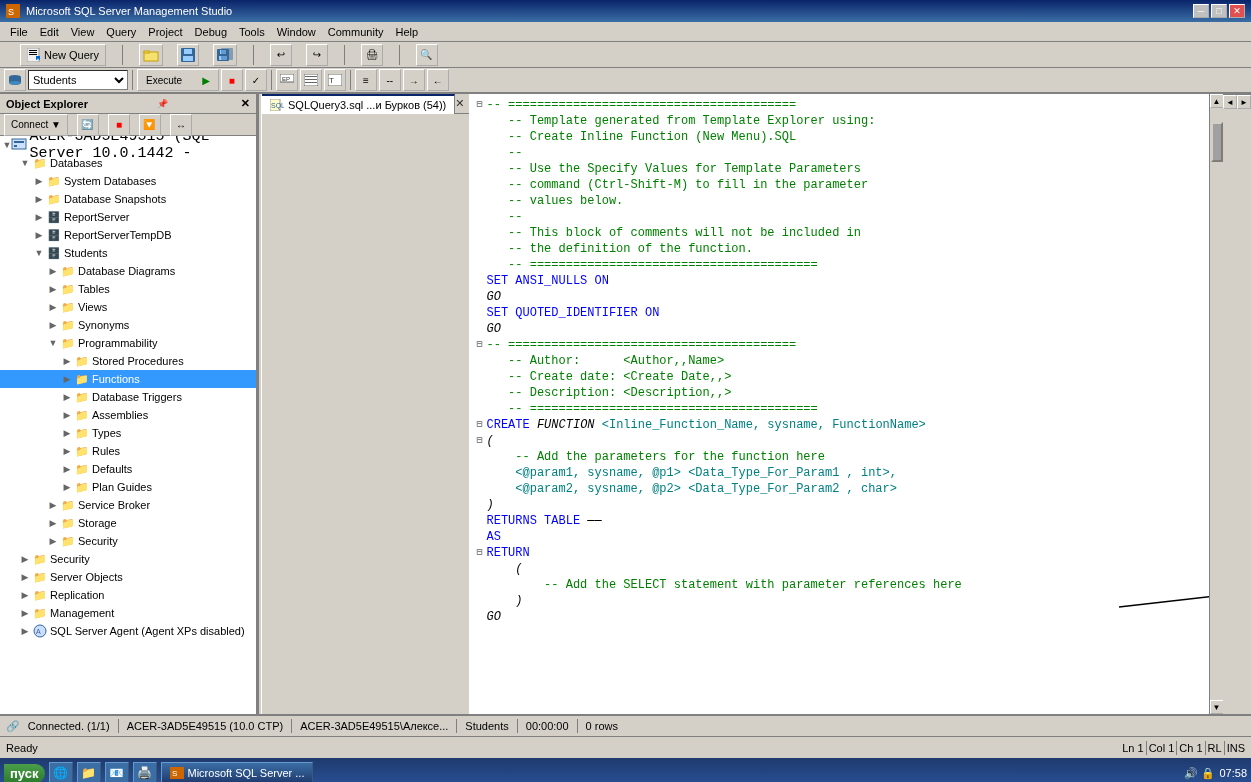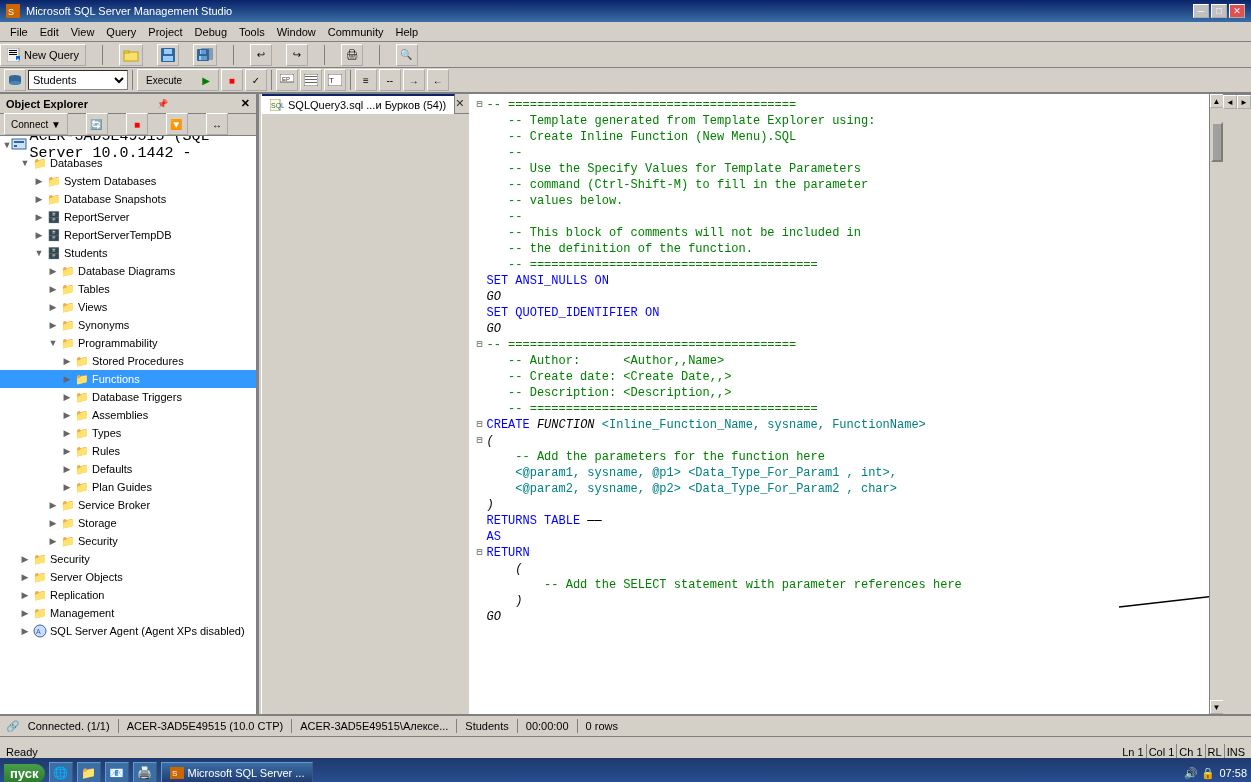--- a/index.html
+++ b/index.html
@@ -36,21 +36,21 @@
       cursor: pointer;
       font-size: 11px;
     }
 
     
     #toolbar1 {
       background: #d4d0c8;
       height: 26px;
       display: flex;
       align-items: center;
-      padding: 2px 0;
+      padding: 2px 20px;
       border-bottom: 1px solid #808080;
       gap: 14px;
     }
     .tb-btn {
       height: 22px;
       min-width: 22px;
       background: #d4d0c8;
       border: 1px outset #fff;
       display: flex;
       align-items: center;
@@ -102,23 +102,23 @@
       padding: 0 6px;
       font-weight: bold;
       font-size: 11px;
       border-bottom: 1px solid #808080;
       justify-content: space-between;
     }
     #oe-toolbar {
       background: #d4d0c8;
       height: 22px;
       display: flex;
-      align-items: flex-end;
+      align-items: center;
       padding: 0 4px;
-      gap: 18px;
+      gap: 9px;
       border-bottom: 1px solid #808080;
     }
     #oe-tree {
       flex: 1;
       overflow-y: auto;
       overflow-x: hidden;
       font-size: 11px;
       background: white;
     }
     .tree-item {
@@ -220,21 +220,21 @@
       font-size: 11px;
       gap: 8px;
     }
     .status-sep { width: 1px; height: 14px; background: #808080; }
 
     
     #bottom-status {
       background: #d4d0c8;
       height: 22px;
       display: flex;
-      align-items: flex-end;
+      align-items: center;
       padding: 0 6px;
       border-top: 1px solid #808080;
       font-size: 11px;
       gap: 2px;
     }
 
     
     #taskbar {
       background: linear-gradient(to bottom, #1f3a6e, #2a5298);
       height: 30px;

